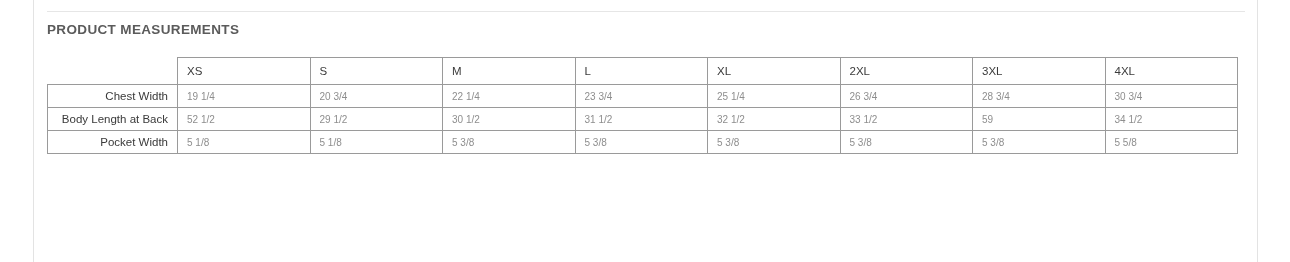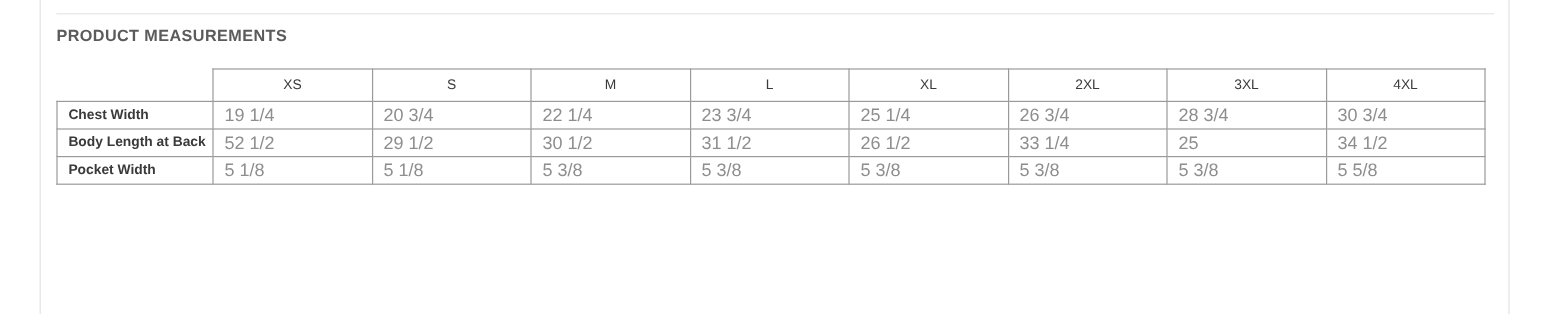--- a/index.html
+++ b/index.html
@@ -95,32 +95,32 @@
   table.measurements th.corner {
     border: 0;
     background: transparent;
   }
 
   table.measurements thead th.size-head {
     color: #3b3b3b;
     font-weight: normal;
     height: 27px;
     font-size: 11.5px;
-    text-align: center;
   }
 
   table.measurements tbody th.row-label {
     color: #3a3a3a;
-    font-weight: bold;
+    font-weight: normal;
     font-size: 11.5px;
+    text-align: right;
   }
 
   table.measurements tbody td.value {
     color: #8e8e8e;
-    font-size: 15px;
+    font-size: 10px;
   }
 </style>
 </head>
 <body>
 
 <div id="page">
 
   <div class="rail-left"></div>
   <div class="rail-right"></div>
 
@@ -166,23 +166,23 @@
             <td class="value">26 3/4</td>
             <td class="value">28 3/4</td>
             <td class="value">30 3/4</td>
           </tr>
           <tr>
             <th class="row-label">Body Length at Back</th>
             <td class="value">52 1/2</td>
             <td class="value">29 1/2</td>
             <td class="value">30 1/2</td>
             <td class="value">31 1/2</td>
-            <td class="value">26 1/2</td>
-            <td class="value">33 1/4</td>
-            <td class="value">25</td>
+            <td class="value">32 1/2</td>
+            <td class="value">33 1/2</td>
+            <td class="value">59</td>
             <td class="value">34 1/2</td>
           </tr>
           <tr>
             <th class="row-label">Pocket Width</th>
             <td class="value">5 1/8</td>
             <td class="value">5 1/8</td>
             <td class="value">5 3/8</td>
             <td class="value">5 3/8</td>
             <td class="value">5 3/8</td>
             <td class="value">5 3/8</td>

